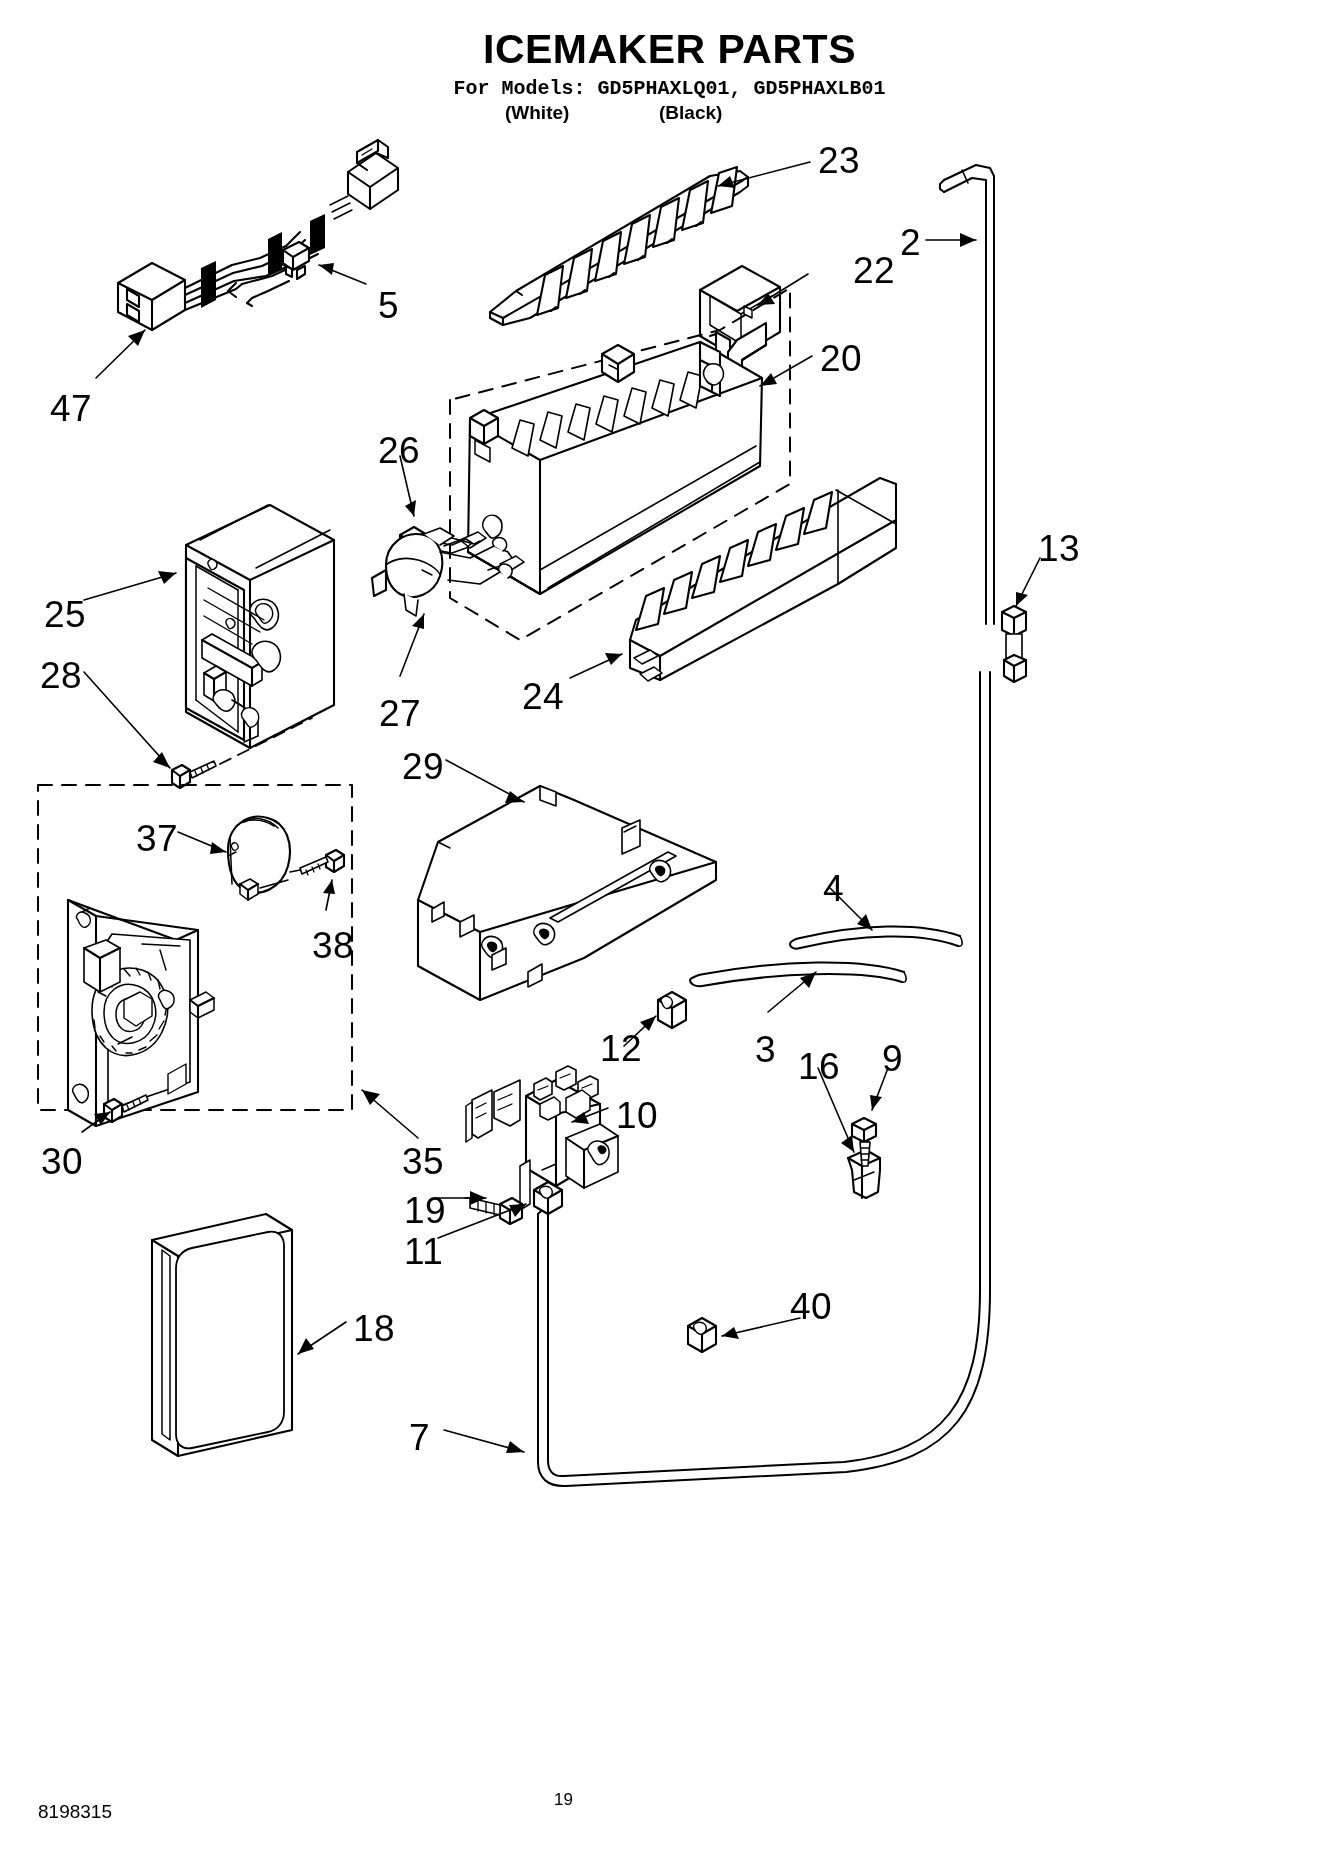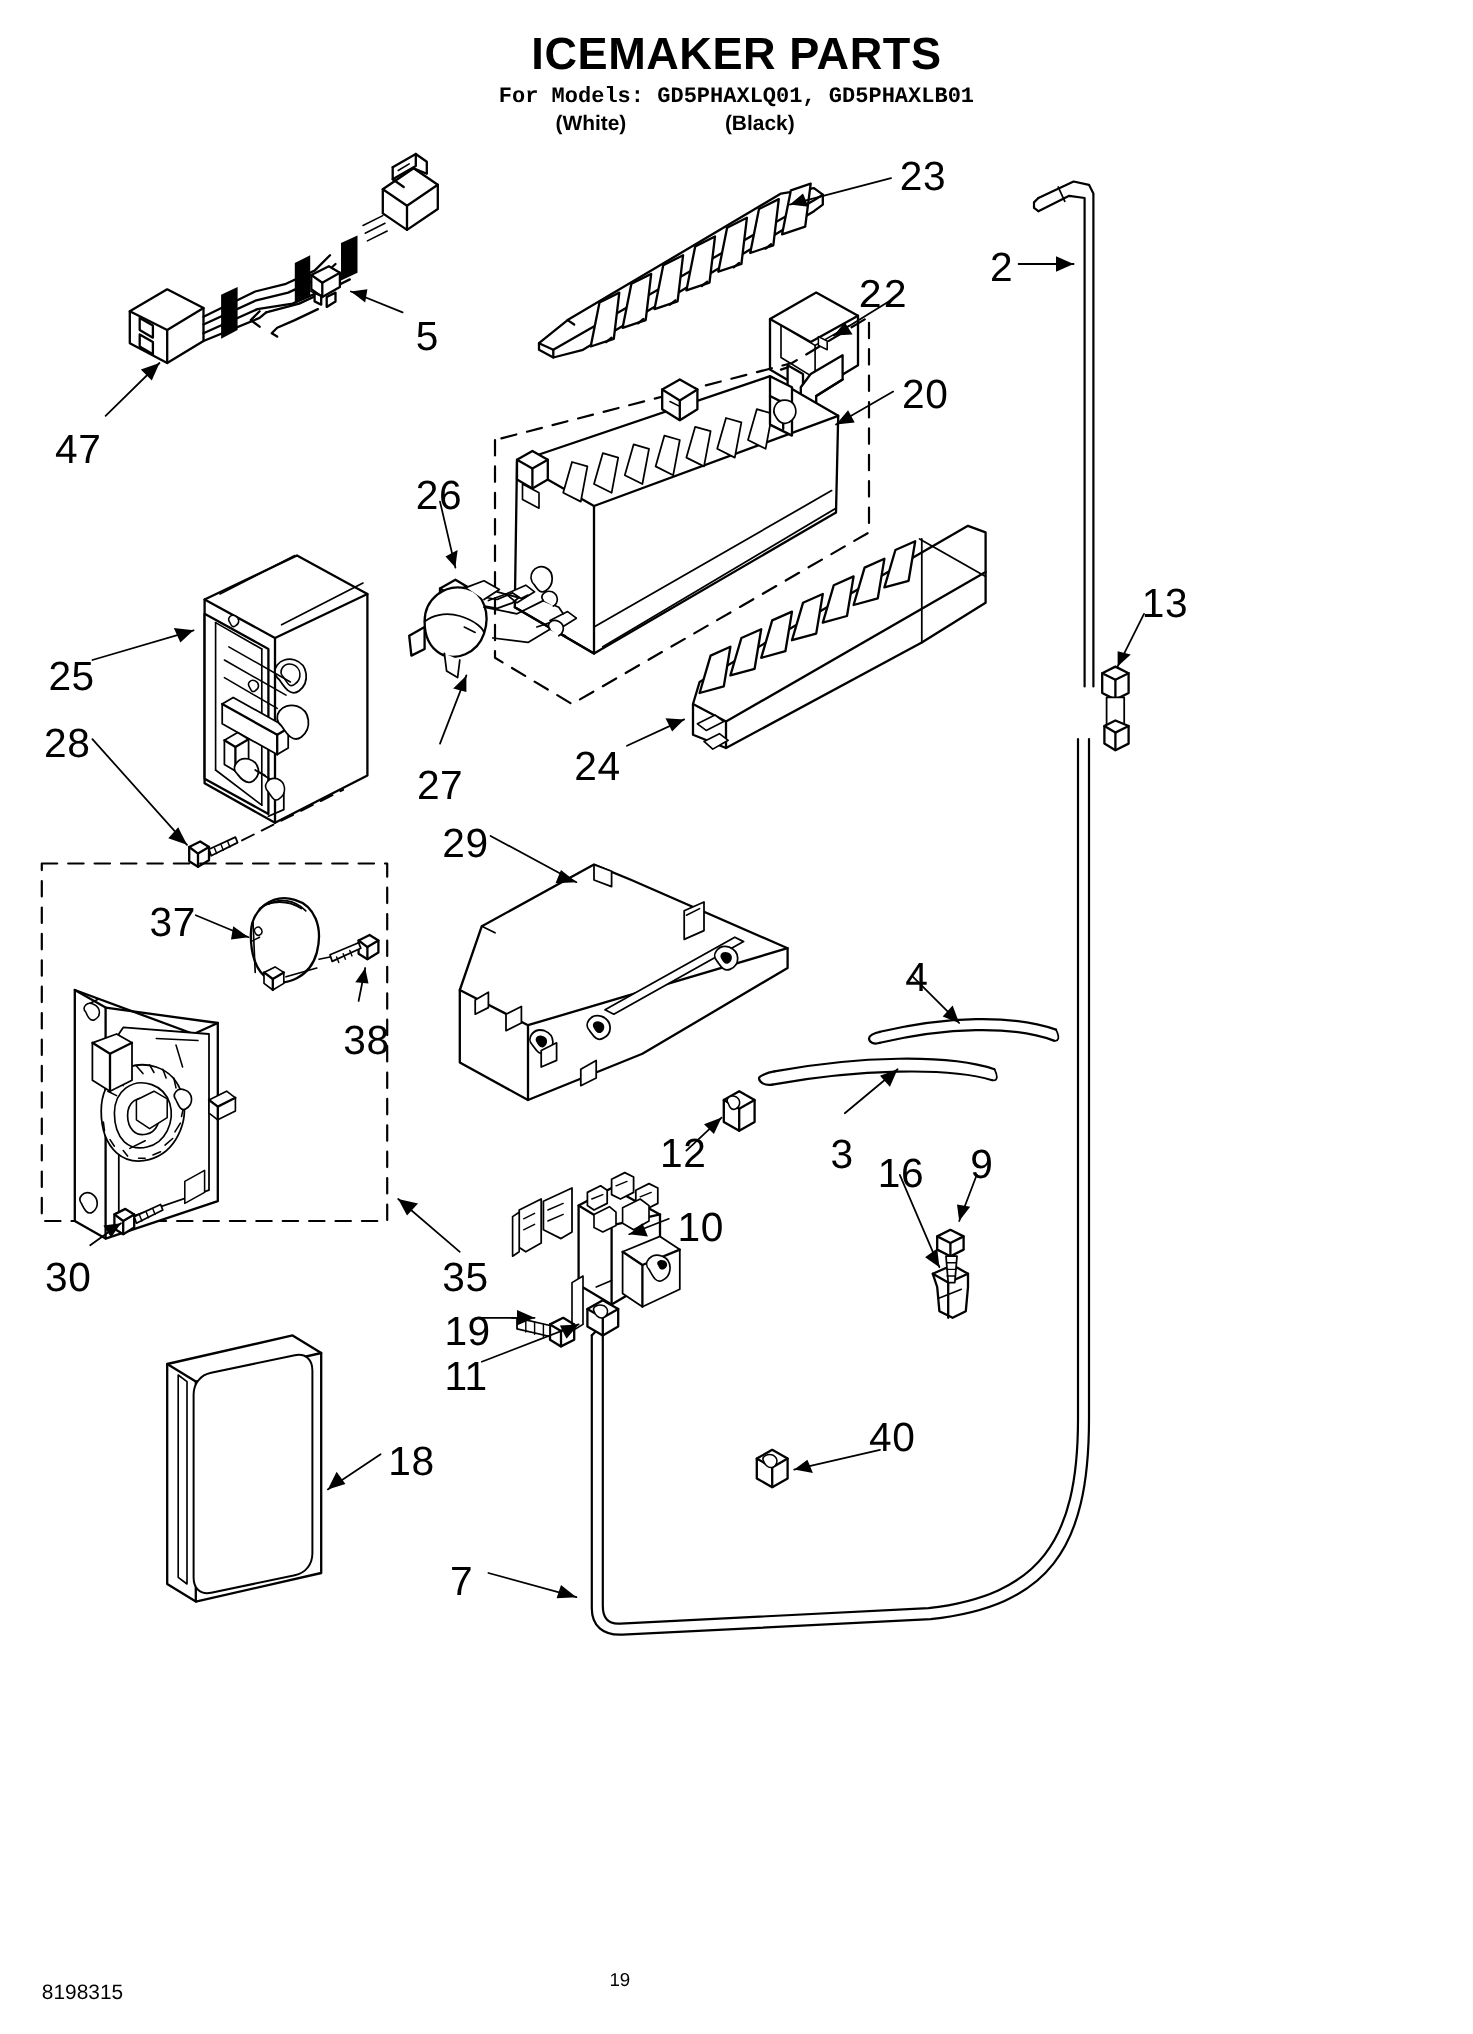--- a/index.html
+++ b/index.html
@@ -621,21 +621,21 @@
         <path d="M346 1322 L298 1354" stroke-width="1.6"></path>
         <path d="M298 1354 L314 1349 L306 1338 Z" fill="#000" stroke="none"></path>
       </g>
 
     </svg>
   </div>
 
   <div id="callout-layer">
       <div class="callout" style="left: 818px; top: 142px;">23</div>
       <div class="callout" style="left: 900px; top: 224px;">2</div>
-      <div class="callout" style="left: 780px; top: 252px; font-family: Liberation Mono, monospace;">22</div>
+      <div class="callout" style="left: 853px; top: 252px;">22</div>
       <div class="callout" style="left: 378px; top: 287px;">5</div>
       <div class="callout" style="left: 820px; top: 340px;">20</div>
       <div class="callout" style="left: 50px; top: 390px;">47</div>
       <div class="callout" style="left: 378px; top: 432px;">26</div>
       <div class="callout" style="left: 1038px; top: 530px;">13</div>
       <div class="callout" style="left: 44px; top: 596px;">25</div>
       <div class="callout" style="left: 40px; top: 657px;">28</div>
       <div class="callout" style="left: 522px; top: 678px;">24</div>
       <div class="callout" style="left: 379px; top: 695px;">27</div>
       <div class="callout" style="left: 402px; top: 748px;">29</div>

